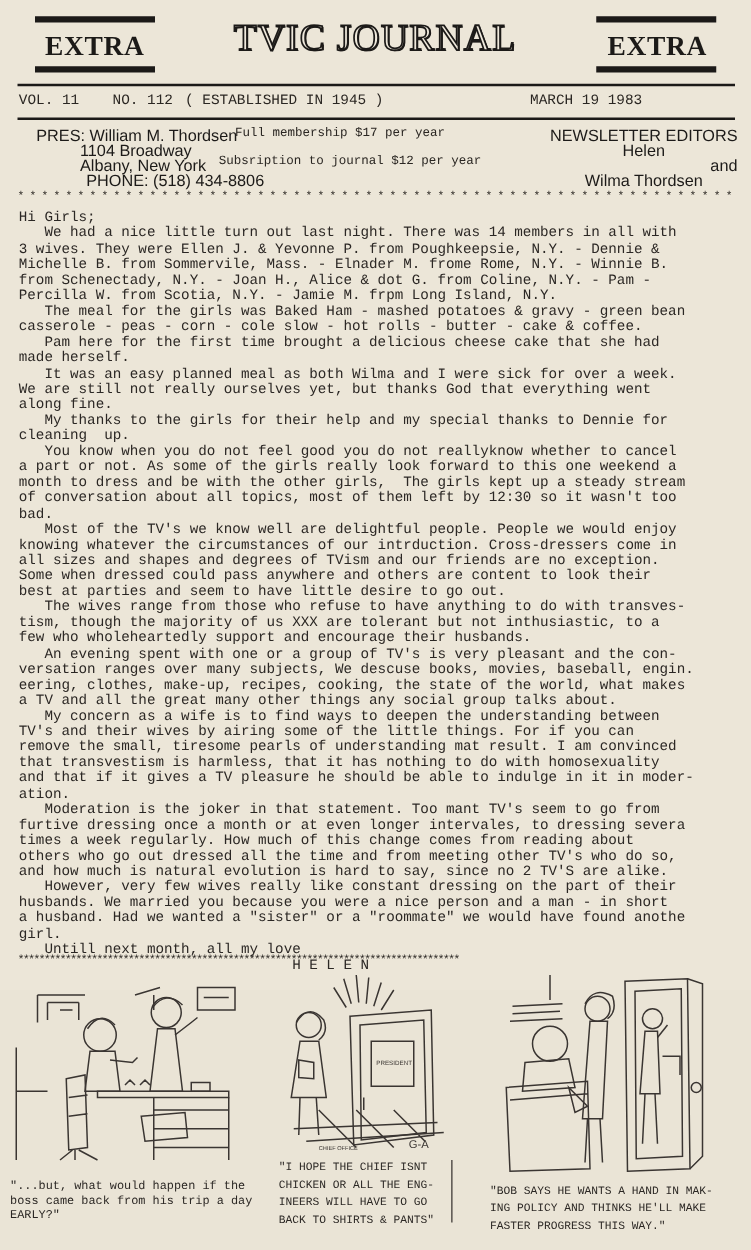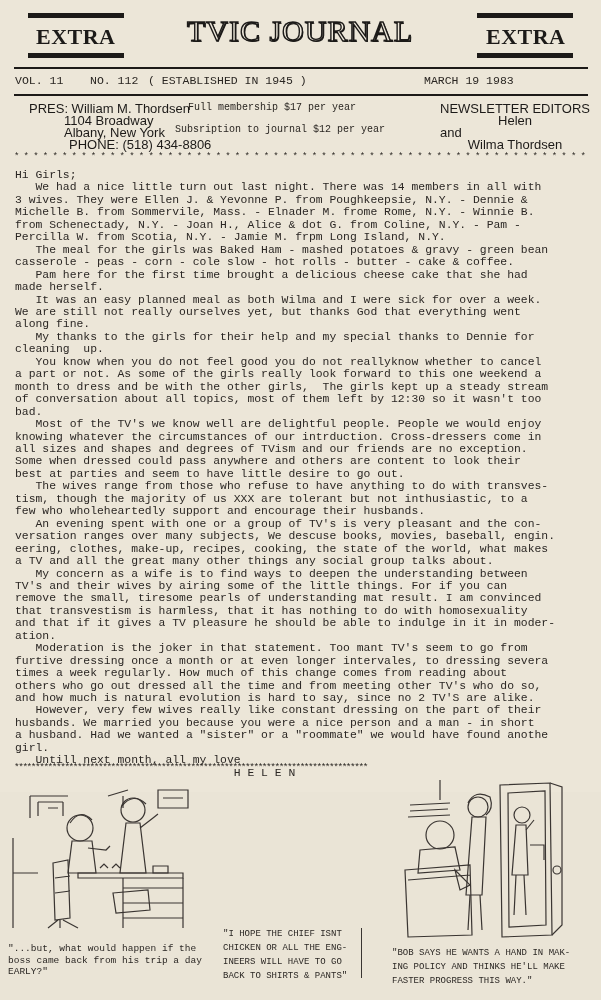--- a/index.html
+++ b/index.html
@@ -66,21 +66,21 @@
     <div class="sans" style="left:29px;top:103px;">PRES: William M. Thordsen</div>
     <div class="sans" style="left:64px;top:115px;">1104 Broadway</div>
     <div class="sans" style="left:64px;top:127px;">Albany, New York</div>
     <div class="sans" style="left:29px;top:139px;padding-left:40px;">PHONE: (518) 434-8806</div>
 
     <div class="mono12" style="left:188px;top:102px;">Full membership $17 per year</div>
     <div class="mono12" style="left:175px;top:124px;">Subsription to journal $12 per year</div>
 
     <div class="sans" style="left:440px;top:103px;width:150px;text-align:center;">NEWSLETTER EDITORS</div>
     <div class="sans" style="left:440px;top:115px;width:150px;text-align:center;">Helen</div>
-    <div class="sans" style="left:440px;top:127px;width:150px;text-align:left;">and</div>
+    <div class="sans" style="left:440px;top:127px;width:150px;text-align:right;">and</div>
     <div class="sans" style="left:440px;top:139px;width:150px;text-align:center;">Wilma Thordsen</div>
   </div>
 
   <div class="stars" style="top:152px;font-size:9px;letter-spacing:-0.6px;">* * * * * * * * * * * * * * * * * * * * * * * * * * * * * * * * * * * * * * * * * * * * * * * * * * * * * * * * * * * * * * * * * * * * * * * * * * * * * * * *</div>
 
   <div class="body" id="letter-body"><div>Hi Girls;</div><div>   We had a nice little turn out last night. There was 14 members in all with</div><div>3 wives. They were Ellen J. &amp; Yevonne P. from Poughkeepsie, N.Y. - Dennie &amp;</div><div>Michelle B. from Sommervile, Mass. - Elnader M. frome Rome, N.Y. - Winnie B.</div><div>from Schenectady, N.Y. - Joan H., Alice &amp; dot G. from Coline, N.Y. - Pam -</div><div>Percilla W. from Scotia, N.Y. - Jamie M. frpm Long Island, N.Y.</div><div>   The meal for the girls was Baked Ham - mashed potatoes &amp; gravy - green bean</div><div>casserole - peas - corn - cole slow - hot rolls - butter - cake &amp; coffee.</div><div>   Pam here for the first time brought a delicious cheese cake that she had</div><div>made herself.</div><div>   It was an easy planned meal as both Wilma and I were sick for over a week.</div><div>We are still not really ourselves yet, but thanks God that everything went</div><div>along fine.</div><div>   My thanks to the girls for their help and my special thanks to Dennie for</div><div>cleaning  up.</div><div>   You know when you do not feel good you do not reallyknow whether to cancel</div><div>a part or not. As some of the girls really look forward to this one weekend a</div><div>month to dress and be with the other girls,  The girls kept up a steady stream</div><div>of conversation about all topics, most of them left by 12:30 so it wasn't too</div><div>bad.</div><div>   Most of the TV's we know well are delightful people. People we would enjoy</div><div>knowing whatever the circumstances of our intrduction. Cross-dressers come in</div><div>all sizes and shapes and degrees of TVism and our friends are no exception.</div><div>Some when dressed could pass anywhere and others are content to look their</div><div>best at parties and seem to have little desire to go out.</div><div>   The wives range from those who refuse to have anything to do with transves-</div><div>tism, though the majority of us XXX are tolerant but not inthusiastic, to a</div><div>few who wholeheartedly support and encourage their husbands.</div><div>   An evening spent with one or a group of TV's is very pleasant and the con-</div><div>versation ranges over many subjects, We descuse books, movies, baseball, engin.</div><div>eering, clothes, make-up, recipes, cooking, the state of the world, what makes</div><div>a TV and all the great many other things any social group talks about.</div><div>   My concern as a wife is to find ways to deepen the understanding between</div><div>TV's and their wives by airing some of the little things. For if you can</div><div>remove the small, tiresome pearls of understanding mat result. I am convinced</div><div>that transvestism is harmless, that it has nothing to do with homosexuality</div><div>and that if it gives a TV pleasure he should be able to indulge in it in moder-</div><div>ation.</div><div>   Moderation is the joker in that statement. Too mant TV's seem to go from</div><div>furtive dressing once a month or at even longer intervales, to dressing severa</div><div>times a week regularly. How much of this change comes from reading about</div><div>others who go out dressed all the time and from meeting other TV's who do so,</div><div>and how much is natural evolution is hard to say, since no 2 TV'S are alike.</div><div>   However, very few wives really like constant dressing on the part of their</div><div>husbands. We married you because you were a nice person and a man - in short</div><div>a husband. Had we wanted a "sister" or a "roommate" we would have found anothe</div><div>girl.</div><div>   Untill next month, all my love</div><div>                                H E L E N</div></div>
 
   <div class="stars" style="top:762px;font-size:9.5px;letter-spacing:-1.5px;">************************************************************************************</div>
 
   <div class="cartoon" style="left:8px;top:778px;width:185px;height:160px;">
@@ -110,20 +110,44 @@
 
         <path d="M92 90 L96 86 L100 90 M104 90 L108 86 L112 90"></path>
         <path d="M145 88 L160 88 L160 95 L145 95 Z"></path>
       </g>
     </svg>
   </div>
   <div class="cap" style="left:8px;top:943px;">"...but, what would happen if the
 boss came back from his trip a day
 EARLY?"</div>
 
+  <div class="cartoon" style="left:225px;top:778px;width:145px;height:150px;">
+    <svg width="145" height="150" viewBox="0 0 145 150">
+      <g class="ink">
+
+        <path d="M50 5 L56 25 M60 2 L62 24 M70 4 L68 25 M80 8 L74 27 M90 14 L80 30 M42 12 L52 28"></path>
+
+        <path d="M55 35 L120 30 L122 130 L58 138 Z"></path>
+        <path d="M63 42 L114 38 L116 128 L64 134 Z"></path>
+        <rect x="72" y="55" width="34" height="36"></rect>
+        <path d="M66 100 L66 110"></path>
+
+        <path d="M10 125 L125 120 M20 135 L130 128 M30 110 L60 140 M60 110 L90 140 M90 110 L115 135"></path>
+
+        <circle cx="22" cy="42" r="10"></circle>
+        <path d="M12 40 Q22 24 34 38 Q38 48 30 54"></path>
+        <path d="M15 55 L8 100 L36 100 L30 55 Z"></path>
+        <path d="M14 70 L26 72 L26 85 L14 84 Z"></path>
+        <path d="M15 100 L14 130 M28 100 L30 130"></path>
+      </g>
+      <text x="76" y="74" font-size="5" font-family="Liberation Sans, sans-serif" fill="#3a3532">PRESIDENT</text>
+      <text x="30" y="142" font-size="4.5" font-family="Liberation Sans, sans-serif" fill="#3a3532">CHIEF OFFICE</text>
+      <text x="102" y="140" font-size="9" font-family="Liberation Sans, sans-serif" fill="#3a3532">G-A</text>
+    </svg>
+  </div>
   <div class="cap" style="left:223px;top:927px;font-size:9px;line-height:14px;">"I HOPE THE CHIEF ISNT
 CHICKEN OR ALL THE ENG-
 INEERS WILL HAVE TO GO
 BACK TO SHIRTS &amp; PANTS"</div>
   <div style="position:absolute;left:361px;top:928px;width:1px;height:50px;background:#3a3532;"></div>
 
   <div class="cartoon" style="left:400px;top:775px;width:190px;height:165px;">
     <svg width="190" height="165" viewBox="0 0 190 165">
       <g class="ink">
         <path d="M40 5 L40 25"></path>

